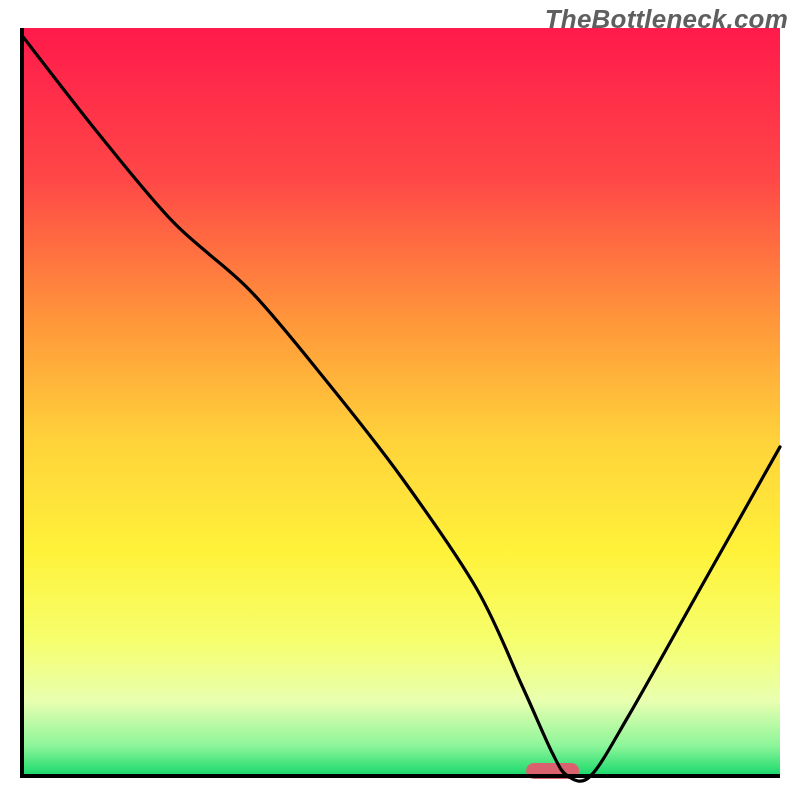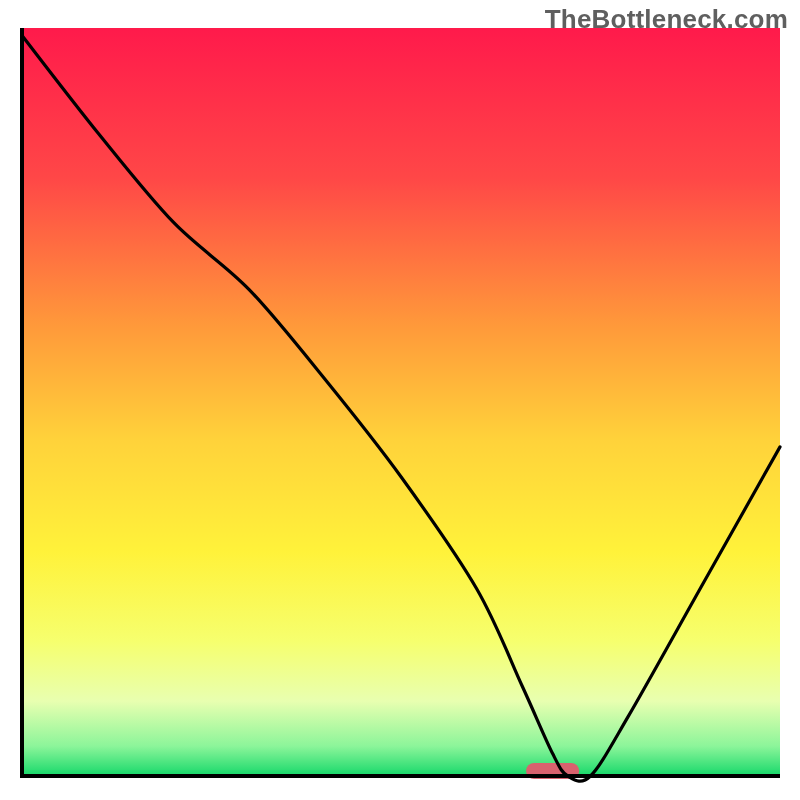--- a/index.html
+++ b/index.html
@@ -8,20 +8,21 @@
     width: 800px;
     height: 800px;
     overflow: hidden;
     background: #ffffff;
     font-family: Arial, Helvetica, sans-serif;
   }
   .stage {
     position: relative;
     width: 800px;
     height: 608px;
+    font-style: italic;
   }
   .watermark {
     position: absolute;
     top: 4px;
     right: 12px;
     font-size: 26px;
     font-weight: 600;
     color: #5f5f5f;
     letter-spacing: 0.2px;
     z-index: 5;

